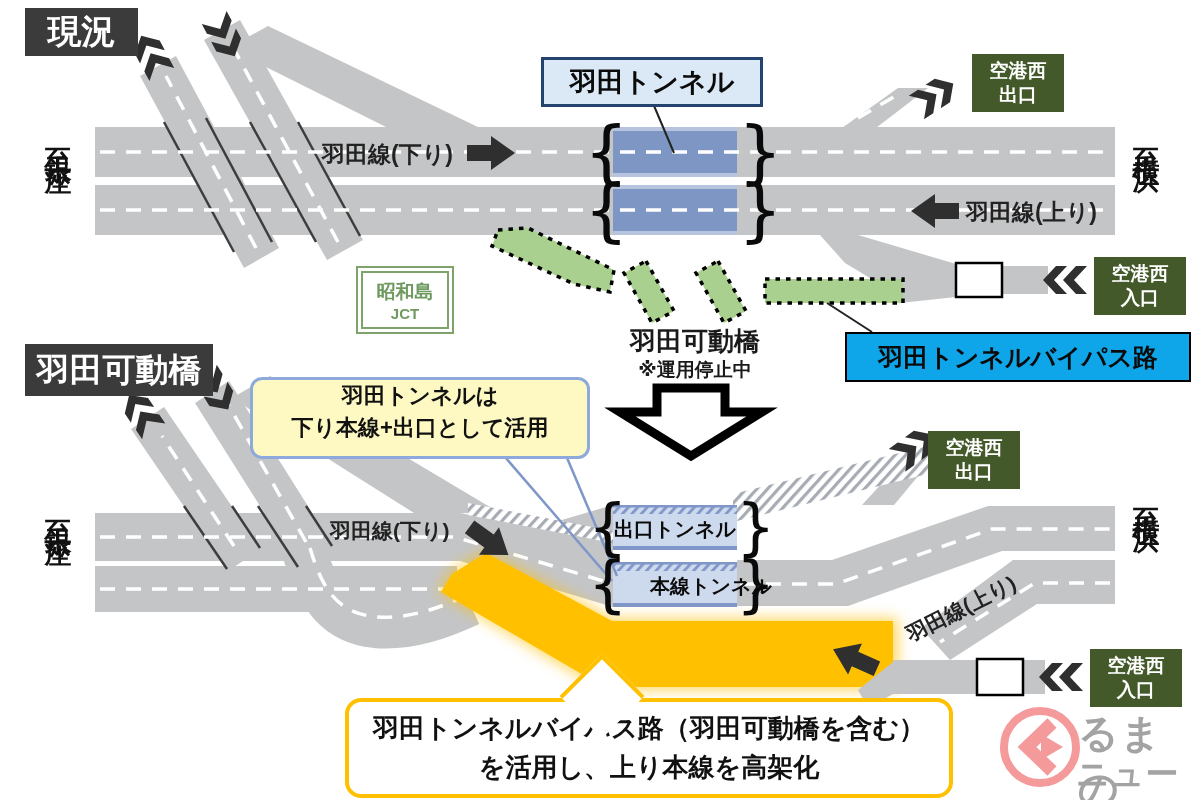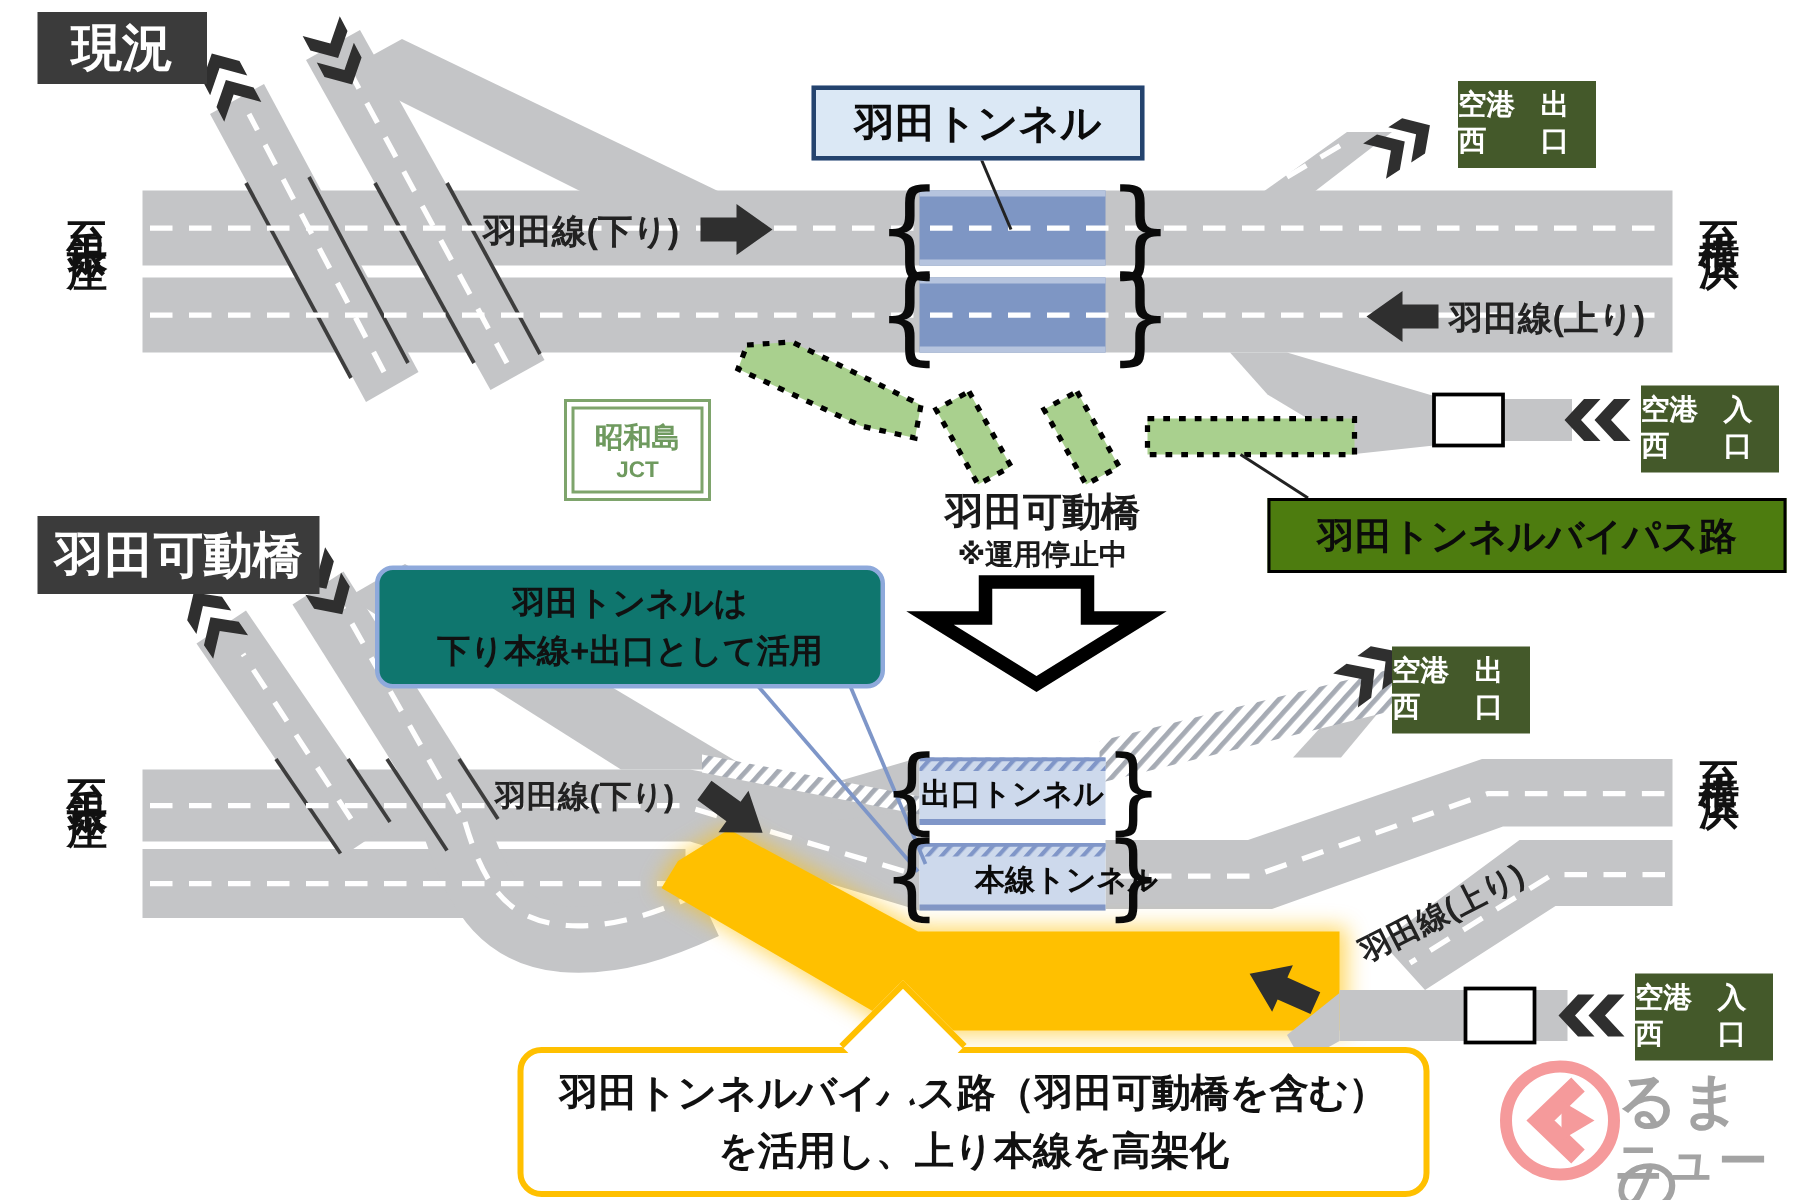--- a/index.html
+++ b/index.html
@@ -3,30 +3,30 @@
 <meta charset="utf-8">
 <style>
   html,body{margin:0;padding:0;background:#fff;}
   #stage{position:relative;width:1200px;height:800px;background:#fff;overflow:hidden;
          font-family:"Liberation Sans","DejaVu Sans",sans-serif;color:#1a1a1a;}
   #diagram-svg{position:absolute;left:0;top:0;}
   .lbl{position:absolute;white-space:nowrap;}
   .badge{background:#3b3b3b;color:#fff;font-weight:700;display:flex;align-items:center;justify-content:center;}
   .vdest{writing-mode:vertical-rl;text-orientation:upright;font-size:27px;font-weight:700;letter-spacing:9px;color:#111;}
   .roadlbl{font-size:23px;font-weight:600;color:#222;}
-  .signG{position:absolute;background:#44592a;color:#fff;display:flex;flex-direction:row;
+  .signG{position:absolute;background:#44592a;color:#fff;display:flex;flex-direction:column;
          align-items:center;justify-content:center;font-size:19px;font-weight:700;line-height:1.25;}
   .boxBlue{position:absolute;background:#dbe8f5;border:3px solid #24436e;display:flex;align-items:center;justify-content:center;
            font-size:27px;font-weight:600;color:#0b0b0b;}
-  .boxGreen{position:absolute;background:#4d7c0f;border:2px solid #000;display:flex;align-items:center;justify-content:center;
+  .boxGreen{position:absolute;background:#0ea5e9;border:2px solid #000;display:flex;align-items:center;justify-content:center;
            font-size:25px;font-weight:700;color:#0b0b0b;}
   .jctBox{position:absolute;background:#fff;border:2px solid #7ea46c;box-shadow:inset 0 0 0 3px #fff,inset 0 0 0 5px #7ea46c;
-          display:flex;flex-direction:column;align-items:center;justify-content:center;color:#6f9a5f;font-weight:700;margin-left:20px;}
-  .calloutBlue{position:absolute;background:#0f766e;border:3px solid #8ea9db;border-radius:12px;
-          display:flex;flex-direction:column;align-items:center;justify-content:center;font-size:22px;font-weight:700;color:#111;line-height:1.45;}
+          display:flex;flex-direction:column;align-items:center;justify-content:center;color:#6f9a5f;font-weight:700;}
+  .calloutBlue{position:absolute;background:#fef9c3;border:3px solid #8ea9db;border-radius:12px;
+          display:flex;flex-direction:column;align-items:center;justify-content:flex-start;font-size:22px;font-weight:700;color:#111;line-height:1.45;}
   .calloutYellow{position:absolute;background:#fff;border:4px solid #ffc000;border-radius:16px;
           display:flex;flex-direction:column;align-items:center;justify-content:center;font-size:26px;font-weight:700;color:#111;line-height:1.5;}
   .pointerDiamond{position:absolute;width:56px;height:56px;background:#fff;border-top:4px solid #ffc000;border-left:4px solid #ffc000;
           transform:rotate(45deg);}
   .brace{position:absolute;font-family:"DejaVu Sans",sans-serif;color:#0a0a0a;line-height:1;font-weight:400;}
   .tunlbl{position:absolute;width:124px;text-align:center;font-size:20px;font-weight:600;color:#0b0b0b;}
   .logoTxt{position:absolute;color:#a3a3a3;font-weight:700;letter-spacing:1px;}
 </style>
 </head>
 <body>

